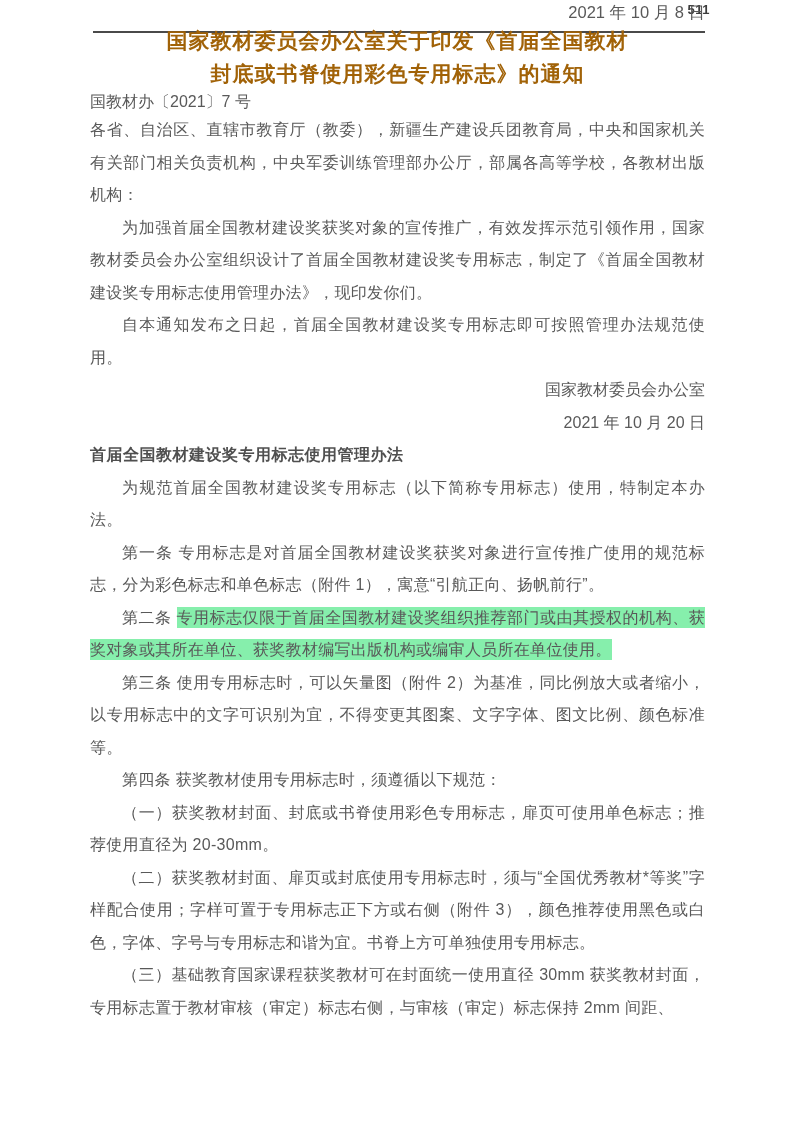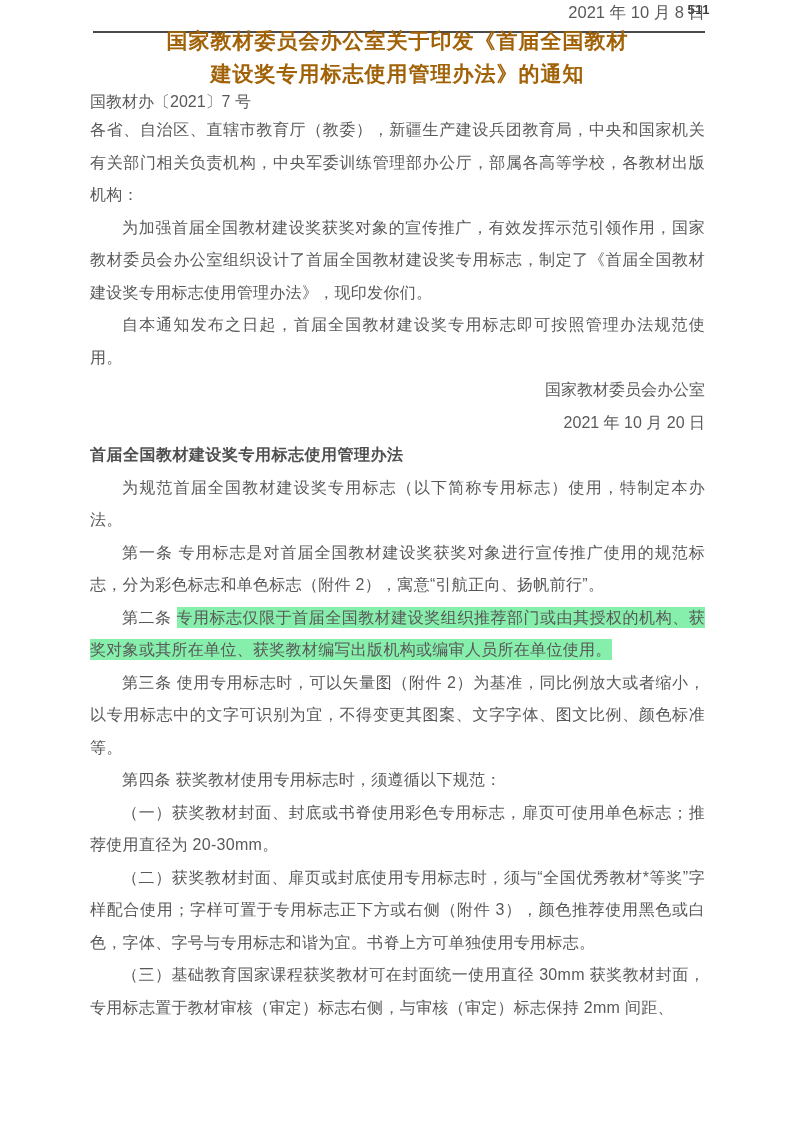--- a/index.html
+++ b/index.html
@@ -106,40 +106,40 @@
   <div class="page-number">511</div>
 
   <div class="rule"></div>
 
   <div class="content">
 
     <p class="top-date">2021 年 10 月 8 日</p>
 
     <h1 class="title">
       <span>国家教材委员会办公室关于印发《首届全国教材</span>
-      <span>建设奖专用标志使用管理办法》的通知</span>
+      <span>封底或书脊使用彩色专用标志》的通知</span>
     </h1>
 
     <p class="doc-number">国教材办〔2021〕7 号</p>
 
     <p class="para no-indent">各省、自治区、直辖市教育厅（教委），新疆生产建设兵团教育局，中央和国家机关有关部门相关负责机构，中央军委训练管理部办公厅，部属各高等学校，各教材出版机构：</p>
 
     <p class="para">为加强首届全国教材建设奖获奖对象的宣传推广，有效发挥示范引领作用，国家教材委员会办公室组织设计了首届全国教材建设奖专用标志，制定了《首届全国教材建设奖专用标志使用管理办法》，现印发你们。</p>
 
     <p class="para">自本通知发布之日起，首届全国教材建设奖专用标志即可按照管理办法规范使用。</p>
 
     <p class="right-line signer">国家教材委员会办公室</p>
 
     <p class="right-line sign-date">2021 年 10 月 20 日</p>
 
     <h2 class="section-title">首届全国教材建设奖专用标志使用管理办法</h2>
 
     <p class="para">为规范首届全国教材建设奖专用标志（以下简称专用标志）使用，特制定本办法。</p>
 
-    <p class="para">第一条 专用标志是对首届全国教材建设奖获奖对象进行宣传推广使用的规范标志，分为彩色标志和单色标志（附件 2），寓意“引航正向、扬帆前行”。</p>
+    <p class="para">第一条 专用标志是对首届全国教材建设奖获奖对象进行宣传推广使用的规范标志，分为彩色标志和单色标志（附件 1），寓意“引航正向、扬帆前行”。</p>
 
     <p class="para">
       <span>第二条 </span><mark class="hl">专用标志仅限于首届全国教材建设奖组织推荐部门或由其授权的机构、获奖对象或其所在单位、获奖教材编写出版机构或编审人员所在单位使用。</mark>
     </p>
 
     <p class="para">第三条 使用专用标志时，可以矢量图（附件 2）为基准，同比例放大或者缩小，以专用标志中的文字可识别为宜，不得变更其图案、文字字体、图文比例、颜色标准等。</p>
 
     <p class="para">第四条 获奖教材使用专用标志时，须遵循以下规范：</p>
 
     <p class="para">（一）获奖教材封面、封底或书脊使用彩色专用标志，扉页可使用单色标志；推荐使用直径为 20-30mm。</p>

